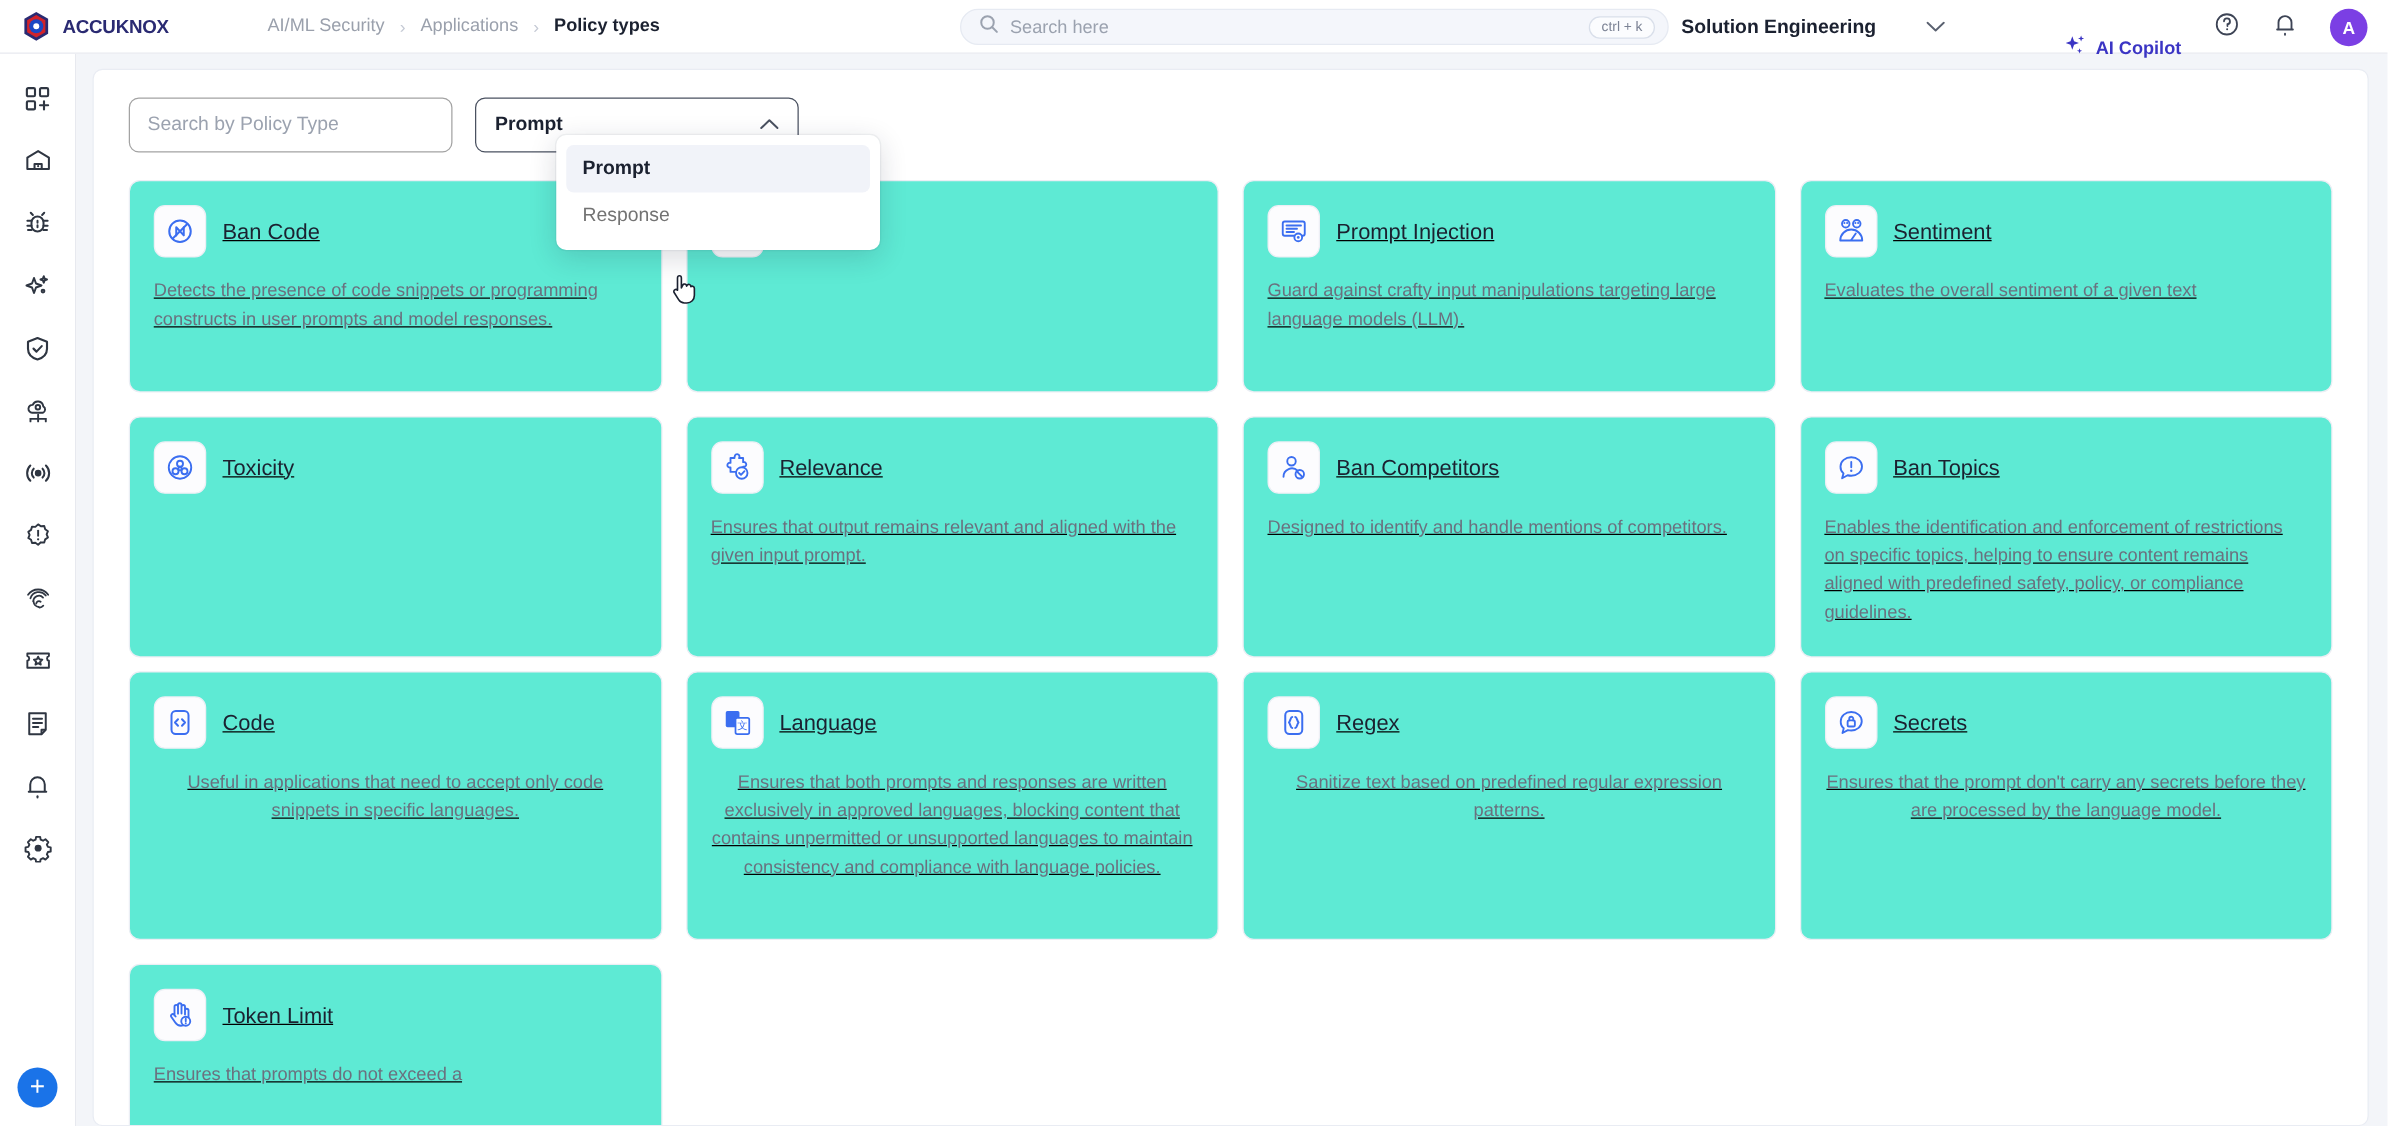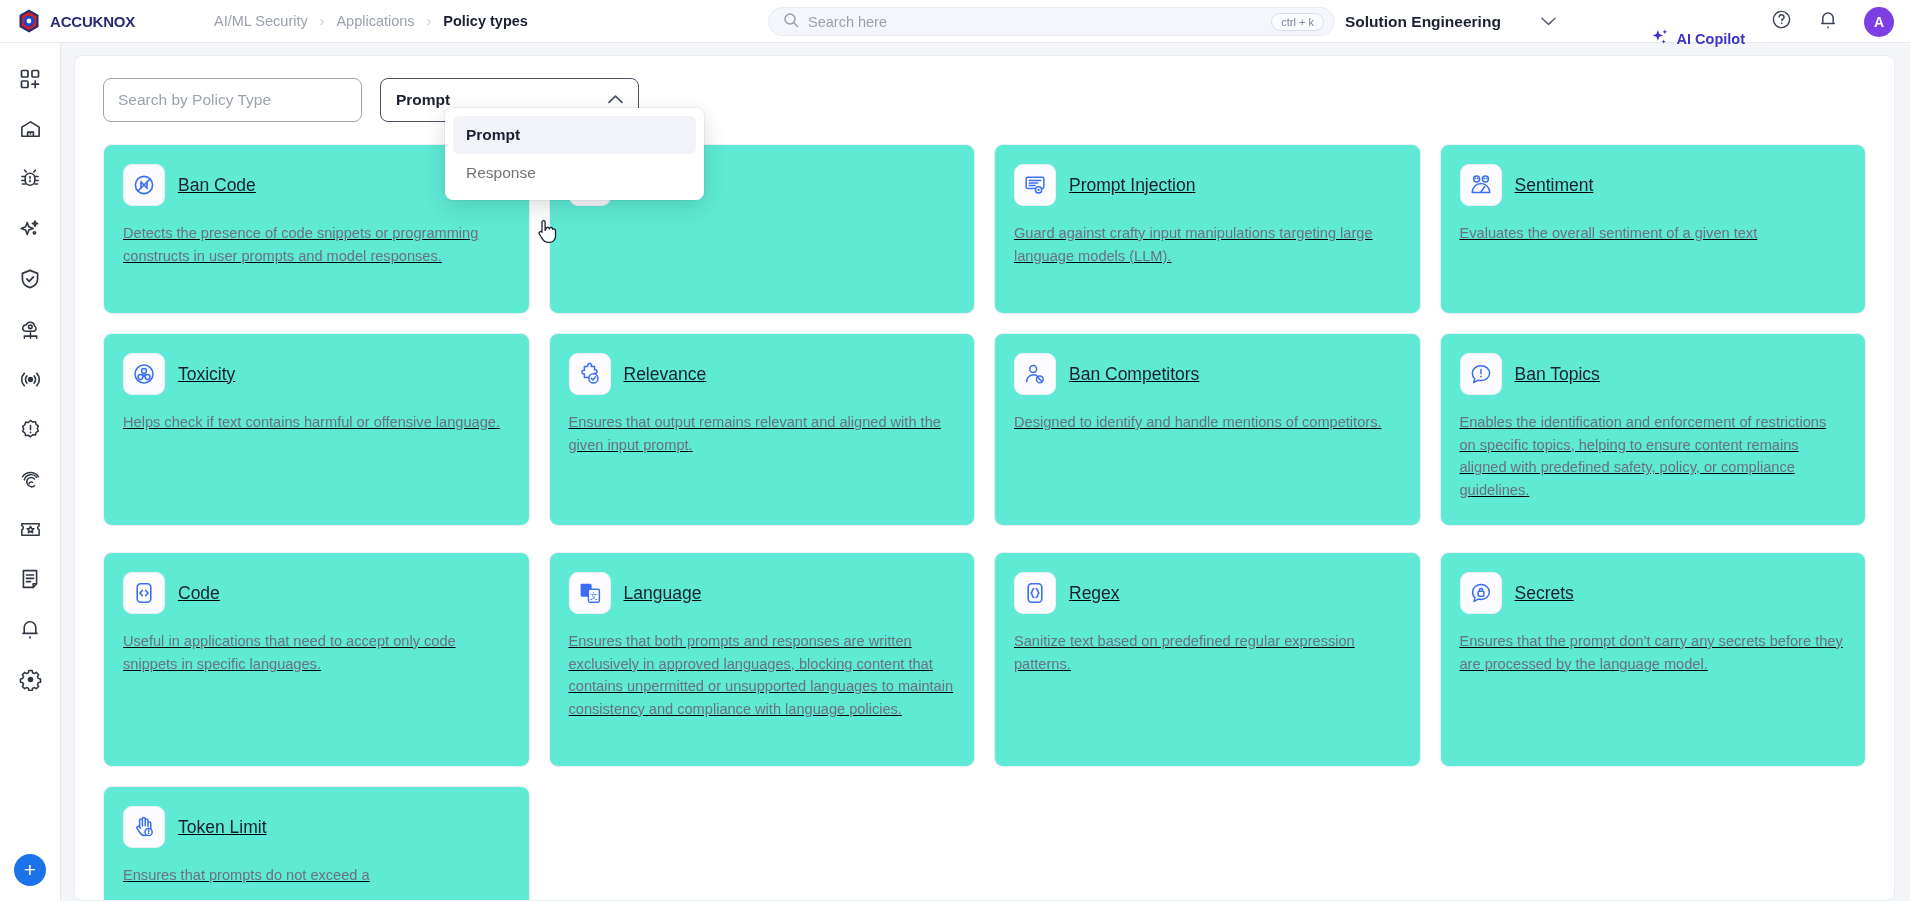--- a/index.html
+++ b/index.html
@@ -141,21 +141,21 @@
   }
   .card-title{ font-size:17.5px; color:#1b2130; }
   .card-desc{
     margin-top:16px; font-size:14.6px; line-height:1.55; color:#6a717f;
   }
   .row1 .card{ min-height:170px; }
   .row2 .card{ min-height:193px; }
   .row3 .card{ min-height:215px; }
   .row4 .card{ min-height:215px; }
   .grid.row2{ margin-top:19px;}
-  .grid.row3{ margin-top:26px;}
+  .grid.row3{ margin-top:11px;text-align:center;}
   .grid.row4{ margin-top:19px;}
   .spacer{ visibility:hidden; }
 </style>
 </head>
 <body>
 
 <div class="topbar">
 
   <div class="brand">
     <span class="brand-mark">
@@ -466,21 +466,20 @@
             <svg width="24" height="24" viewBox="0 0 24 24" fill="none" stroke="#3b6ef0" stroke-width="1.5">
               <circle cx="12" cy="12" r="9"></circle>
               <circle cx="12" cy="9" r="2.4"></circle>
               <circle cx="8.4" cy="15" r="2.4"></circle>
               <circle cx="15.6" cy="15" r="2.4"></circle>
               <circle cx="12" cy="13" r="1.3"></circle>
             </svg>
           </div>
           <div class="card-title">Toxicity</div>
         </div>
-        <div class="card-desc">Helps check if text contains harmful or offensive language.</div>
       </div>
 
       <div class="card">
         <div class="card-head">
           <div class="card-icon">
             <svg width="24" height="24" viewBox="0 0 24 24" fill="none" stroke="#3b6ef0" stroke-width="1.5">
               <path d="M9.8 3.2a1.9 1.9 0 1 1 3.4 1.2h3.3v3.3a1.9 1.9 0 1 1 0 3.6v4.2H6.4v-3.6a1.9 1.9 0 1 1 0-3.6V4.4h3.2a1.9 1.9 0 0 1 .2-1.2z" stroke-linejoin="round"></path>
               <circle cx="15.4" cy="16.4" r="4.6" fill="#fff"></circle>
               <path d="M13.3 16.4 L14.8 17.9 L17.6 14.9" stroke-linecap="round" stroke-linejoin="round"></path>
             </svg>

